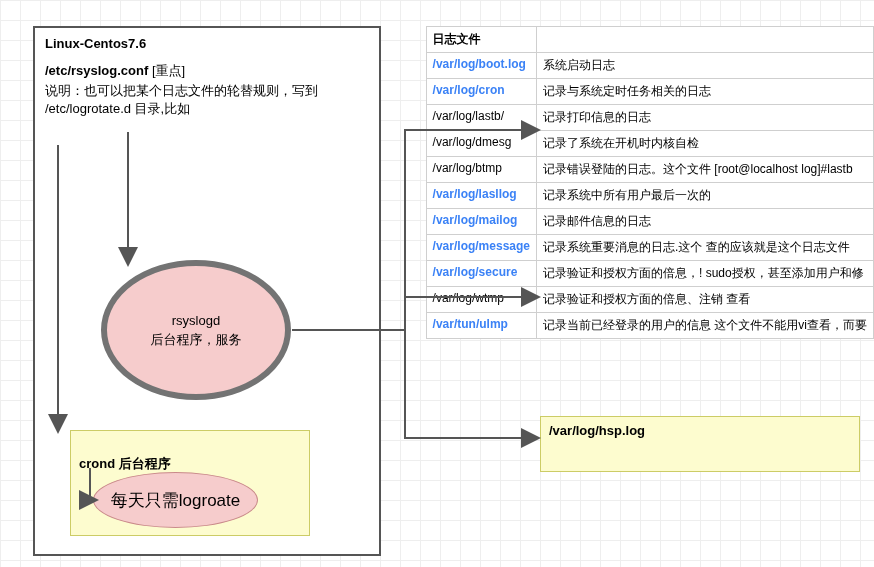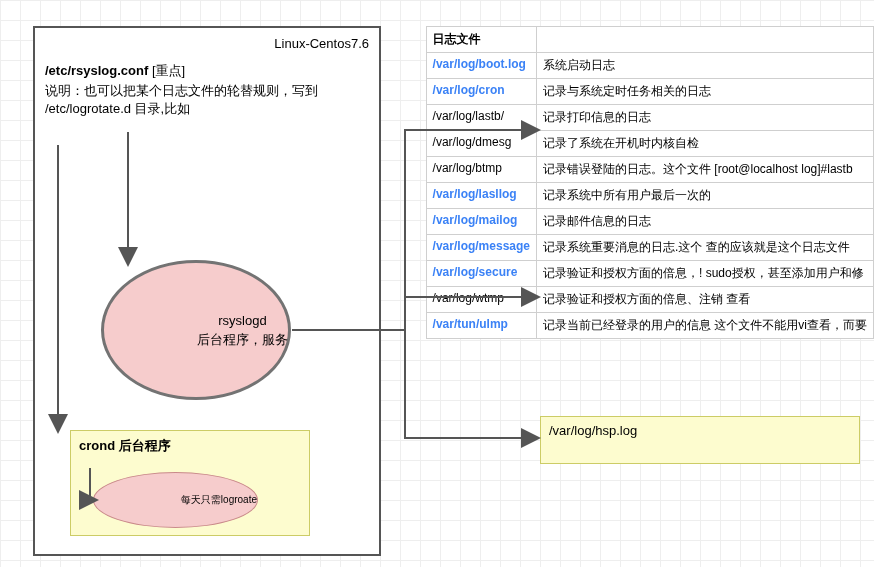--- a/index.html
+++ b/index.html
@@ -19,65 +19,65 @@
     .main-box {
       position: absolute;
       left: 33px;
       top: 26px;
       width: 348px;
       height: 530px;
       border: 2px solid #555555;
       background: #ffffff;
       padding: 8px 10px;
     }
-    .title-line { font-weight: normal; margin-bottom: 8px; text-align: right; }
+    .title-line { font-weight: bold; margin-bottom: 8px; }
     .cfg-line { margin-top: 11px; }
     .note-line { margin-top: 2px; line-height: 1.4; }
 
     .rsys-circle {
       position: absolute;
       left: 101px;
       top: 260px;
       width: 190px;
       height: 140px;
       border-radius: 50%;
       background: #f6cccc;
-      border: 3px solid #737373;
+      border: 6px solid #737373;
       display: flex;
       align-items: center;
-      justify-content: flex-end;
+      justify-content: center;
       text-align: center;
       font-size: 13px;
       line-height: 1.5;
     }
 
     .crond-box {
       position: absolute;
       left: 70px;
       top: 430px;
       width: 240px;
       height: 106px;
       background: #fdfccf;
       border: 1px solid #cccc66;
-      padding: 6px 8px;
+      padding: 24px 8px;
       font-weight: bold;
     }
     .crond-oval {
       position: absolute;
       left: 93px;
       top: 472px;
       width: 165px;
       height: 56px;
       border-radius: 50%;
       background: #f6cccc;
       border: 1px solid #c98a8a;
       display: flex;
       align-items: center;
-      justify-content: flex-end;
-      font-size: 10px;
+      justify-content: center;
+      font-size: 17px;
     }
 
     .log-table {
       position: absolute;
       right: 0;
       top: 26px;
       width: 335px;
       border-collapse: collapse;
       font-size: 12px;
       background: #ffffff;
@@ -93,25 +93,25 @@
     .log-table th { font-weight: bold; }
     .log-table td:first-child { width: 155px; }
     .red { color: #3b82f6; font-weight: bold; }
     .wrap { white-space: normal; }
 
     .hsp-box {
       position: absolute;
       left: 540px;
       top: 416px;
       width: 320px;
-      height: 48px;
+      height: 56px;
       background: #fdfccf;
       border: 1px solid #cccc66;
       padding: 6px 8px;
-      font-weight: normal;
+      font-weight: bold;
     }
 
     svg.arrows {
       position: absolute;
       left: 0; top: 0;
       width: 874px;
       height: 567px;
       pointer-events: none;
     }
   </style>

